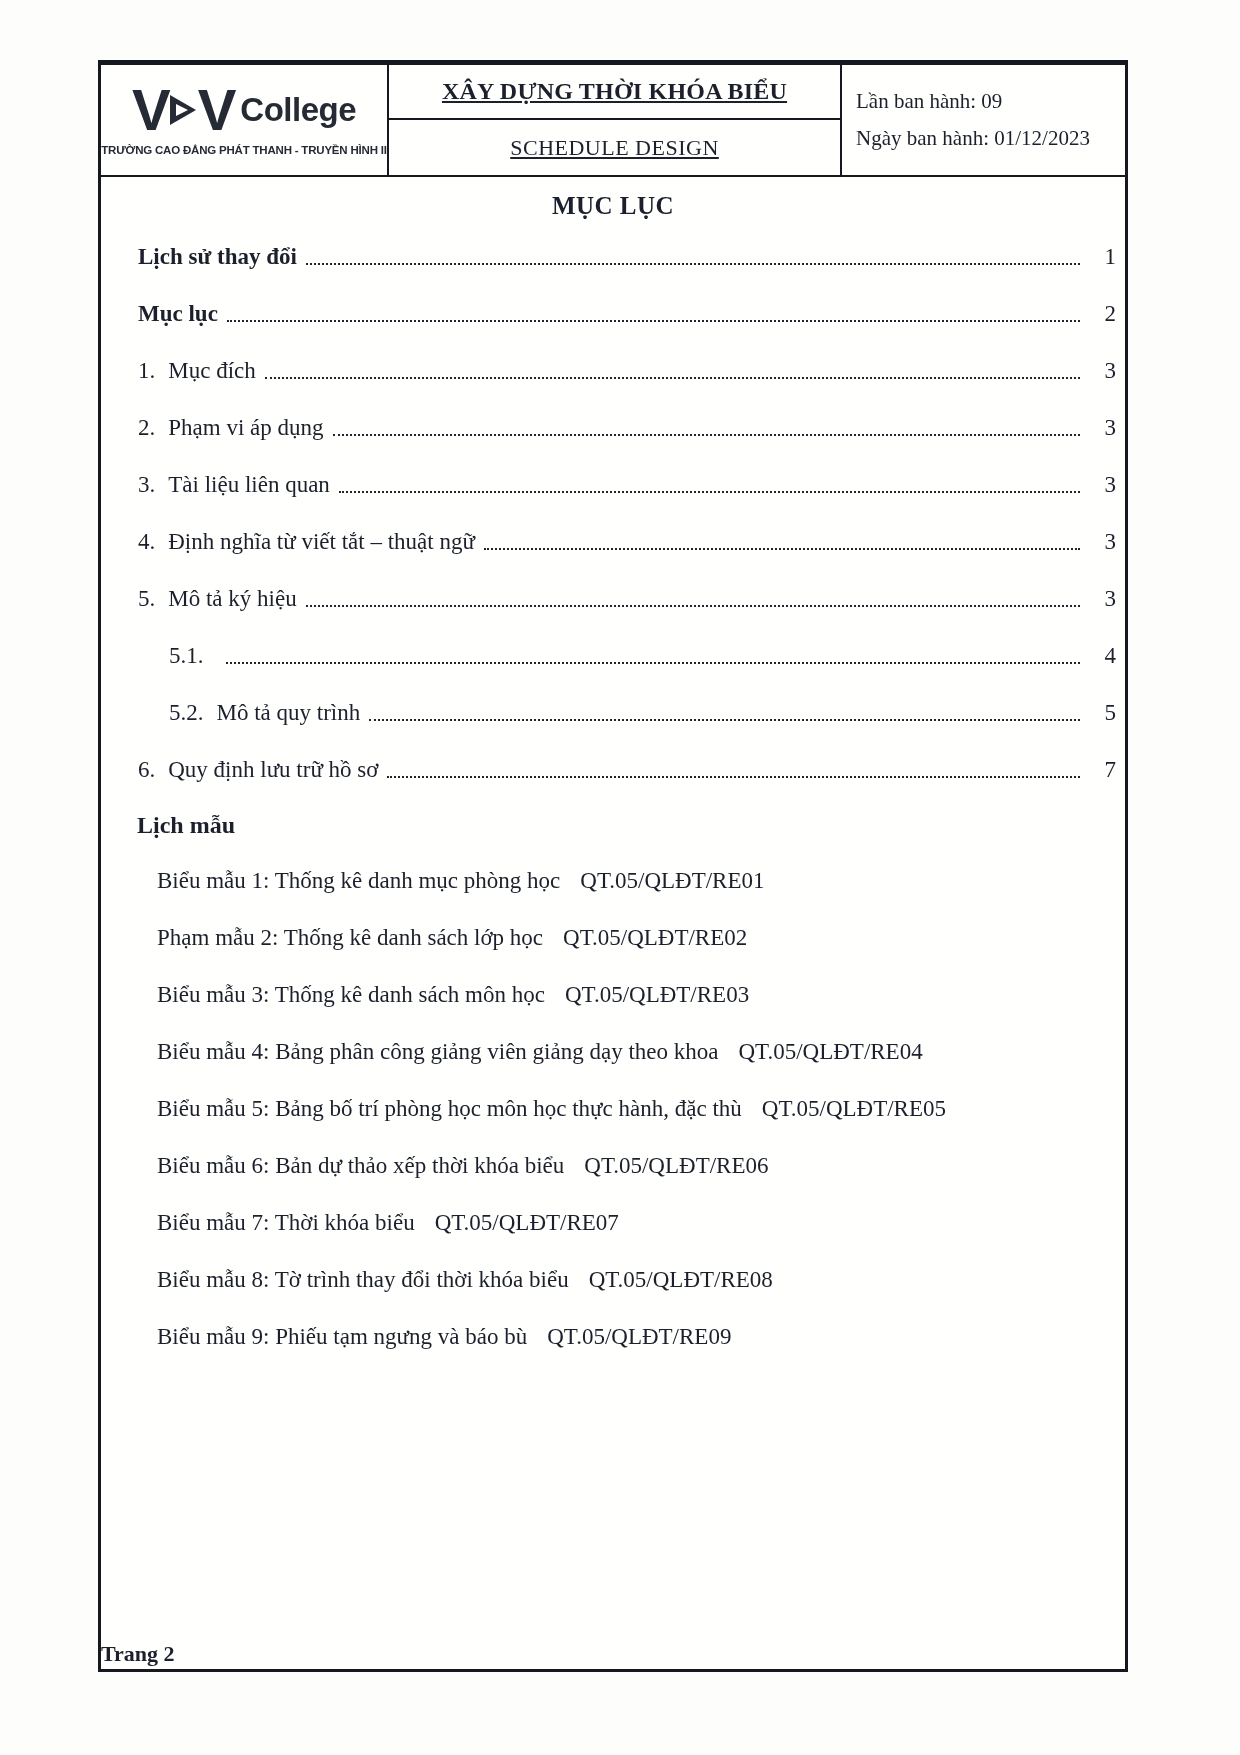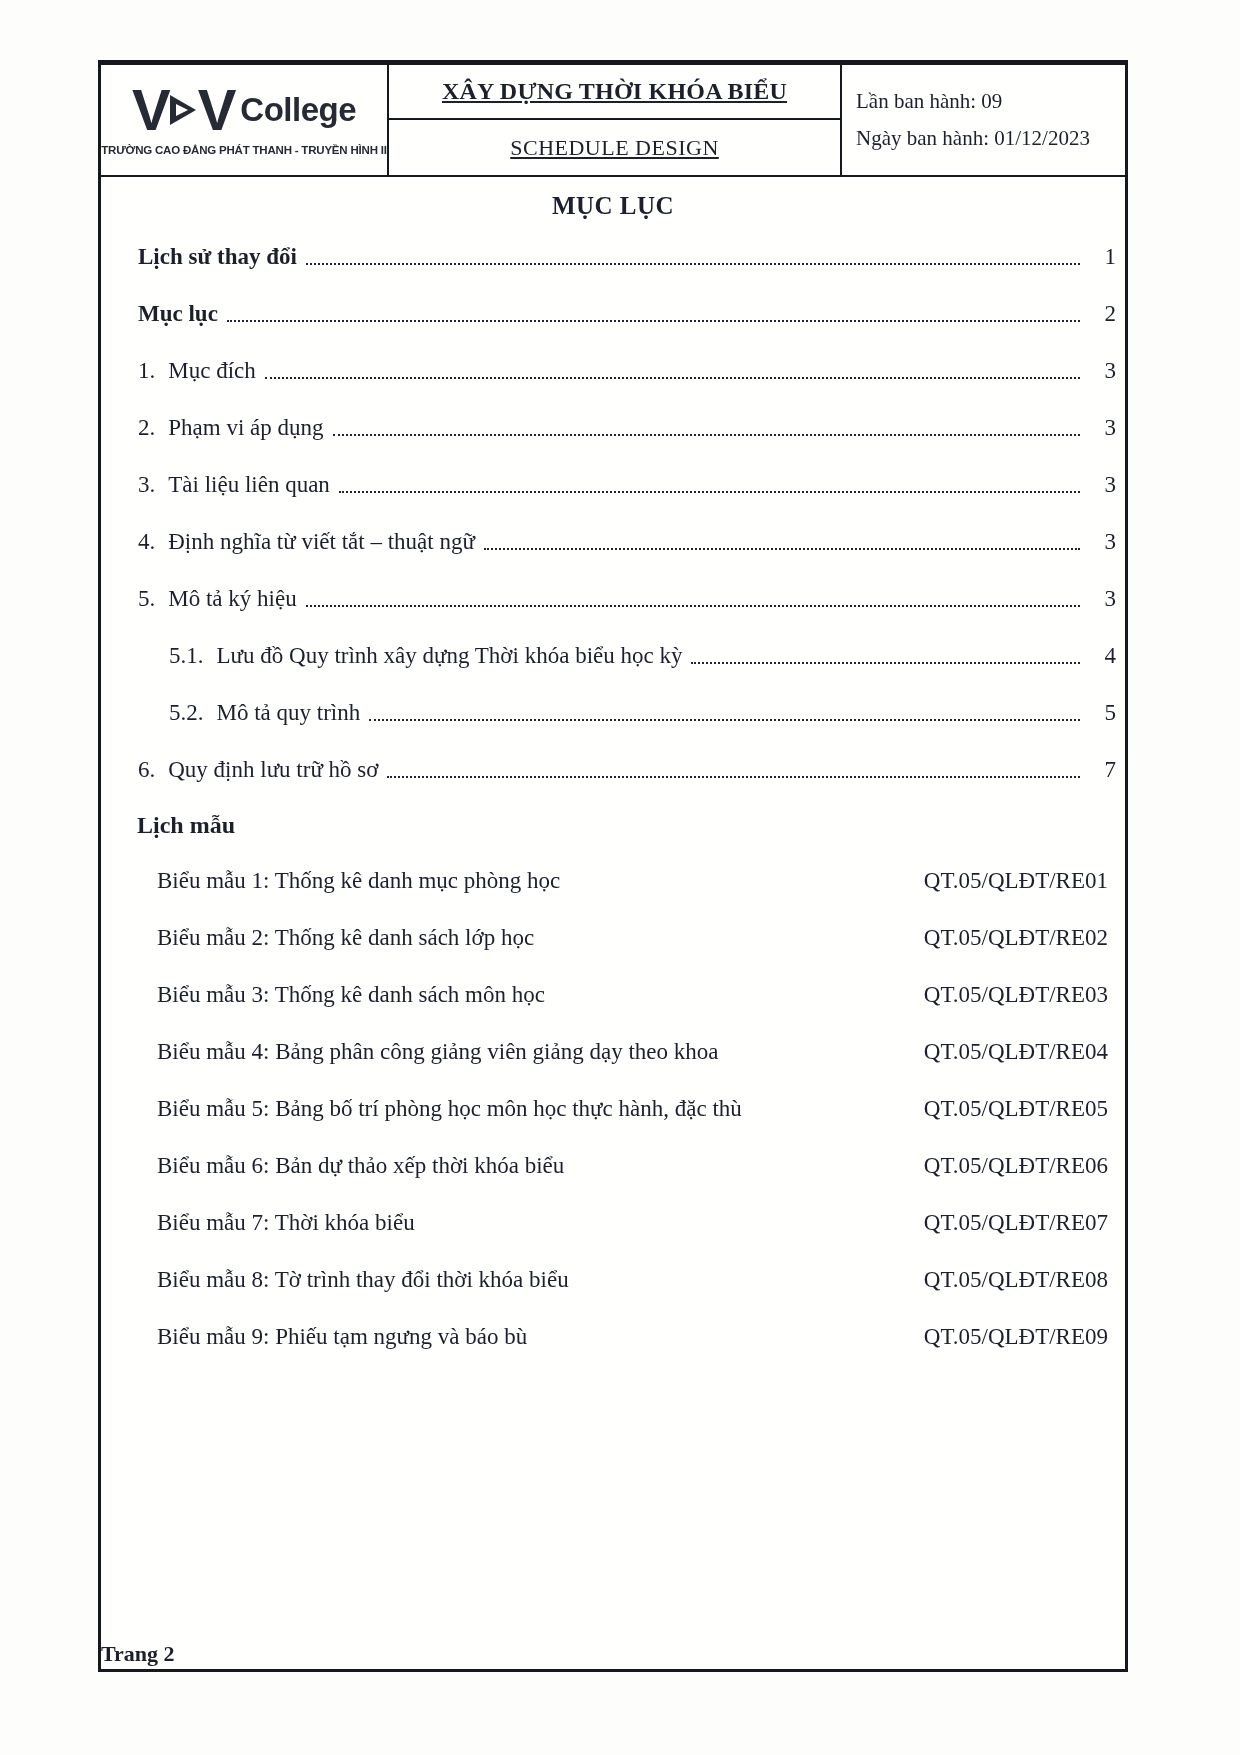--- a/index.html
+++ b/index.html
@@ -98,23 +98,23 @@
     min-width: 30px;
   }
   .toc-row .pg { flex: none; width: 26px; text-align: right; }
   
   .forms-heading {
     font-weight: 700; font-size: 24px;
     padding-left: 36px; height: 54px;
     display:flex; align-items:center;
   }
   .form-row {
-    display: flex; align-items: center; justify-content: space-between;
+    display: flex; align-items: center; 
     height: 57px; font-size: 23px;
-    padding-left: 56px; padding-right: 17px;
+    padding-left: 56px; padding-right: 9px;
   }
   .form-row .code { flex:none; margin-left: 20px; }
   
   .page-footer {
     position: absolute; left: 0; right: 0; bottom: 2px;
     text-align: left; font-size: 22px; font-weight: bold;
   }
 </style>
 </head>
 <body>
@@ -183,21 +183,20 @@
           <span class="pg">3</span>
         </div>
         <div class="toc-row">
           <span class="num">5.</span>
           <span class="lbl">Mô tả ký hiệu</span>
           <span class="leader"></span>
           <span class="pg">3</span>
         </div>
         <div class="toc-row sub">
           <span class="num">5.1.</span>
-          <span class="lbl">Lưu đồ Quy trình xây dựng Thời khóa biểu học kỳ</span>
           <span class="leader"></span>
           <span class="pg">4</span>
         </div>
         <div class="toc-row sub">
           <span class="num">5.2.</span>
           <span class="lbl">Mô tả quy trình</span>
           <span class="leader"></span>
           <span class="pg">5</span>
         </div>
         <div class="toc-row">
@@ -210,21 +209,21 @@
 
     <div class="forms-heading">Lịch mẫu</div>
 
     <div class="forms-list">
 
     <div class="form-row">
           <span class="lbl">Biểu mẫu 1: Thống kê danh mục phòng học</span>
           <span class="code">QT.05/QLĐT/RE01</span>
         </div>
         <div class="form-row">
-          <span class="lbl">Biểu mẫu 2: Thống kê danh sách lớp học</span>
+          <span class="lbl">Phạm mẫu 2: Thống kê danh sách lớp học</span>
           <span class="code">QT.05/QLĐT/RE02</span>
         </div>
         <div class="form-row">
           <span class="lbl">Biểu mẫu 3: Thống kê danh sách môn học</span>
           <span class="code">QT.05/QLĐT/RE03</span>
         </div>
         <div class="form-row">
           <span class="lbl">Biểu mẫu 4: Bảng phân công giảng viên giảng dạy theo khoa</span>
           <span class="code">QT.05/QLĐT/RE04</span>
         </div>

